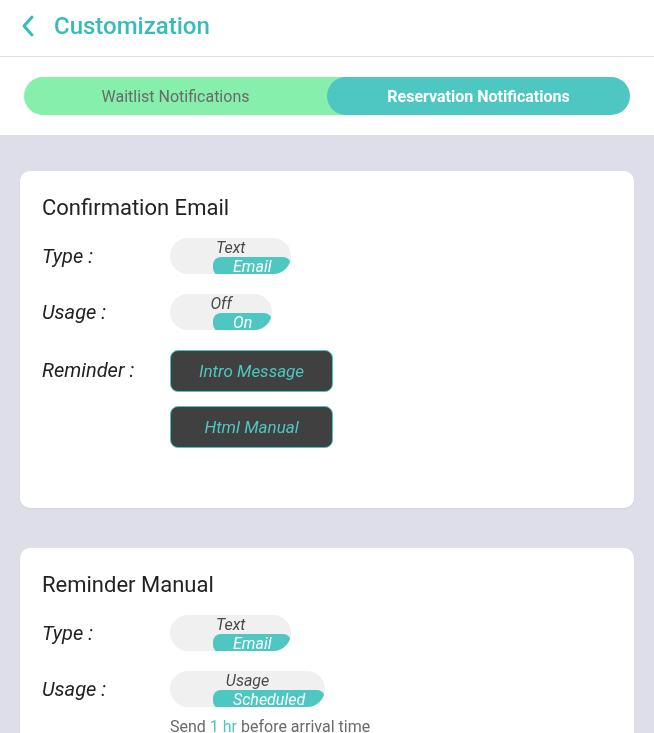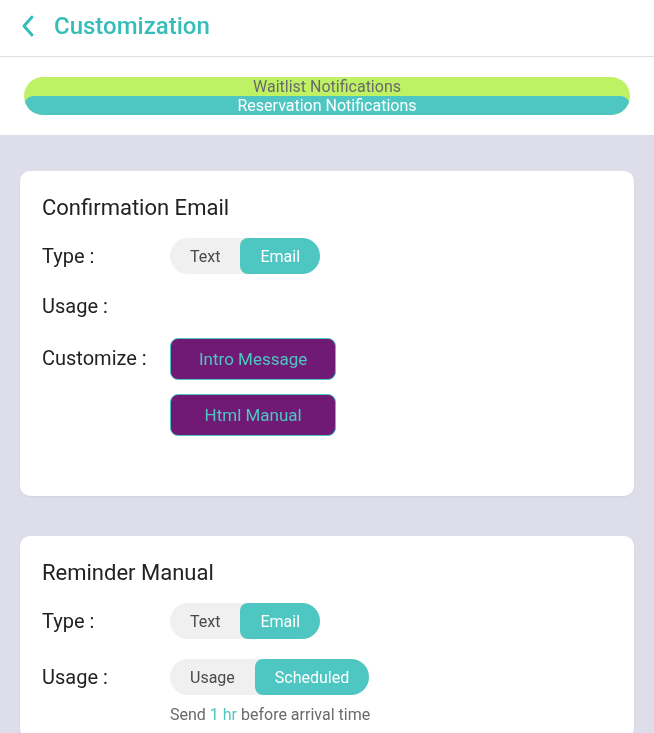--- a/index.html
+++ b/index.html
@@ -34,40 +34,39 @@
     background: #e0e0e0;
     width: 100%;
   }
   .tabs-wrap {
     padding: 20px 24px 20px 24px;
     background: #fff;
   }
   .tabs {
     display: flex;
     width: 100%;
-    background: #bef264;
+    background: #86efac;
     border-radius: 22px;
     overflow: hidden;
     height: 38px;
-    flex-direction: column;
   }
   .tab {
     flex: 1;
     display: flex;
     align-items: center;
     justify-content: center;
     font-size: 16px;
     color: #6a6a6a;
     cursor: pointer;
     border-radius: 22px;
   }
   .tab.active {
     background: #4ec6c1;
     color: #fff;
-    font-weight: 400;
+    font-weight: 700;
   }
   .content {
     background: #dedeea;
     padding: 36px 20px 0 20px;
     min-height: 600px;
   }
   .card {
     background: #fff;
     border-radius: 10px;
     padding: 24px 9px 40px 22px;
@@ -77,64 +76,67 @@
   .card-title {
     font-size: 22px;
     font-weight: 400;
     color: #222;
     margin-bottom: 18px;
   }
   .row {
     display: flex;
     align-items: center;
     margin-bottom: 20px;
+    font-style: italic;
   }
   .row-label {
     font-size: 20px;
     color: #222;
     width: 128px;
     flex-shrink: 0;
   }
   .seg {
     display: inline-flex;
     background: #f0f0f0;
     border-radius: 20px;
     overflow: hidden;
     height: 36px;
+    flex-direction: column;
   }
   .seg-opt {
     padding: 0 20px;
     display: flex;
     align-items: center;
     justify-content: center;
     font-size: 16px;
     color: #4a4a4a;
     cursor: pointer;
     border-radius: 20px;
     white-space: nowrap;
   }
   .seg-opt.active {
     background: #4ec6c1;
     color: #fff;
     border-radius: 8px;
+    margin-left: 43px;
   }
   .seg.type .seg-opt.active,
   .seg.usage .seg-opt.active,
   .seg.usage2 .seg-opt.active {
     border-radius: 8px;
   }
   .customize-col {
     display: flex;
     flex-direction: column;
     gap: 14px;
   }
   .outline-btn {
     border: 1.5px solid #4ec6c1;
     color: #4ec6c1;
-    background: #701a75;
+    background: #404040;
     border-radius: 8px;
     padding: 10px 28px;
     font-size: 17px;
     cursor: pointer;
     min-width: 160px;
     text-align: center;
   }
   .send-line {
     font-size: 16px;
     color: #6a6a6a;
@@ -174,24 +176,29 @@
     <div class="row">
       <div class="row-label">Type :</div>
       <div class="seg type">
         <div class="seg-opt">Text</div>
         <div class="seg-opt active">Email</div>
       </div>
     </div>
 
     <div class="row">
       <div class="row-label">Usage :</div>
+      <div class="seg usage">
+        <div class="seg-opt">Off</div>
+        <div class="seg-opt active">On</div>
+        <div class="seg-opt">Ask me</div>
+      </div>
     </div>
 
     <div class="row" style="align-items:flex-start;">
-      <div class="row-label" style="padding-top:8px;">Customize :</div>
+      <div class="row-label" style="padding-top:8px;">Reminder :</div>
       <div class="customize-col">
         <div class="outline-btn">Intro Message</div>
         <div class="outline-btn">Html Manual</div>
       </div>
     </div>
   </div>
 
   <div class="card" style="padding-bottom:14px;">
     <div class="card-title">Reminder Manual</div>
 

